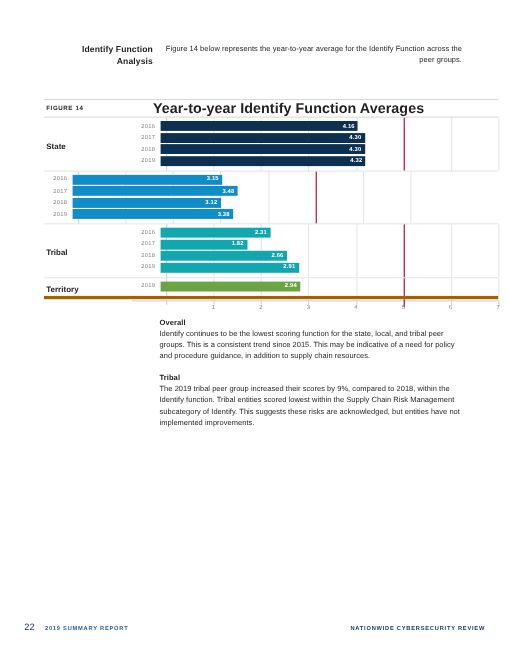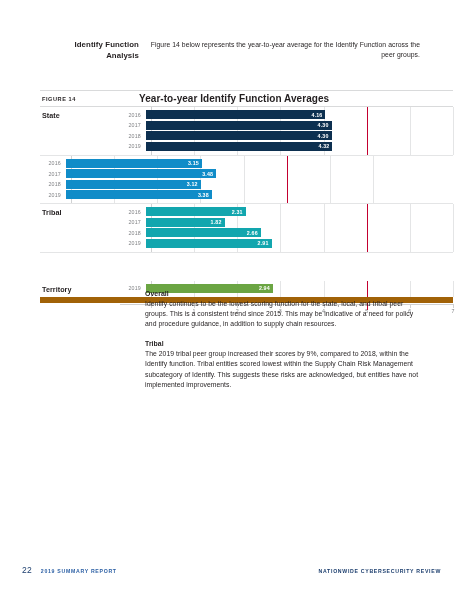--- a/index.html
+++ b/index.html
@@ -25,30 +25,31 @@
   
   .fig-head {
     position: absolute; left: 40px; top: 90px; width: 413px;
     border-top: 1px solid #d9dadb; border-bottom: 1px solid #d9dadb;
     height: 17px; display: flex; align-items: center;
   }
   .fig-no {
     width: 99px; font-size: 5.6px; font-weight: bold; letter-spacing: .55px;
     padding-left: 2px;
   }
-  .fig-title { font-size: 10px; font-weight: bold; letter-spacing: .05px; }
+  .fig-title { font-size: 13px; font-weight: bold; letter-spacing: .05px; }
 
   
   .chart { position: absolute; left: 40px; top: 107px; width: 413px; }
 
   .grp {
     position: relative; display: flex;
     border-bottom: 1px solid #e4e5e6;
-  }
-  .grp:last-of-type { border-bottom: 6px solid #a16207; margin-top: 28px; }
+    align-items: center;
+  }
+  .grp:last-of-type { border-bottom: 3px solid #a16207; }
   .grp-label {
     width: 80px; padding-left: 2px; padding-top: 4px;
     font-size: 7.2px; font-weight: bold; letter-spacing: .05px;
   }
   .rows { position: relative; width: 333px; padding: 3px 0 4px 0; }
 
   
   .gridlines {
     position: absolute; left: 0; top: 0; right: 0; bottom: 0;
     pointer-events: none;

